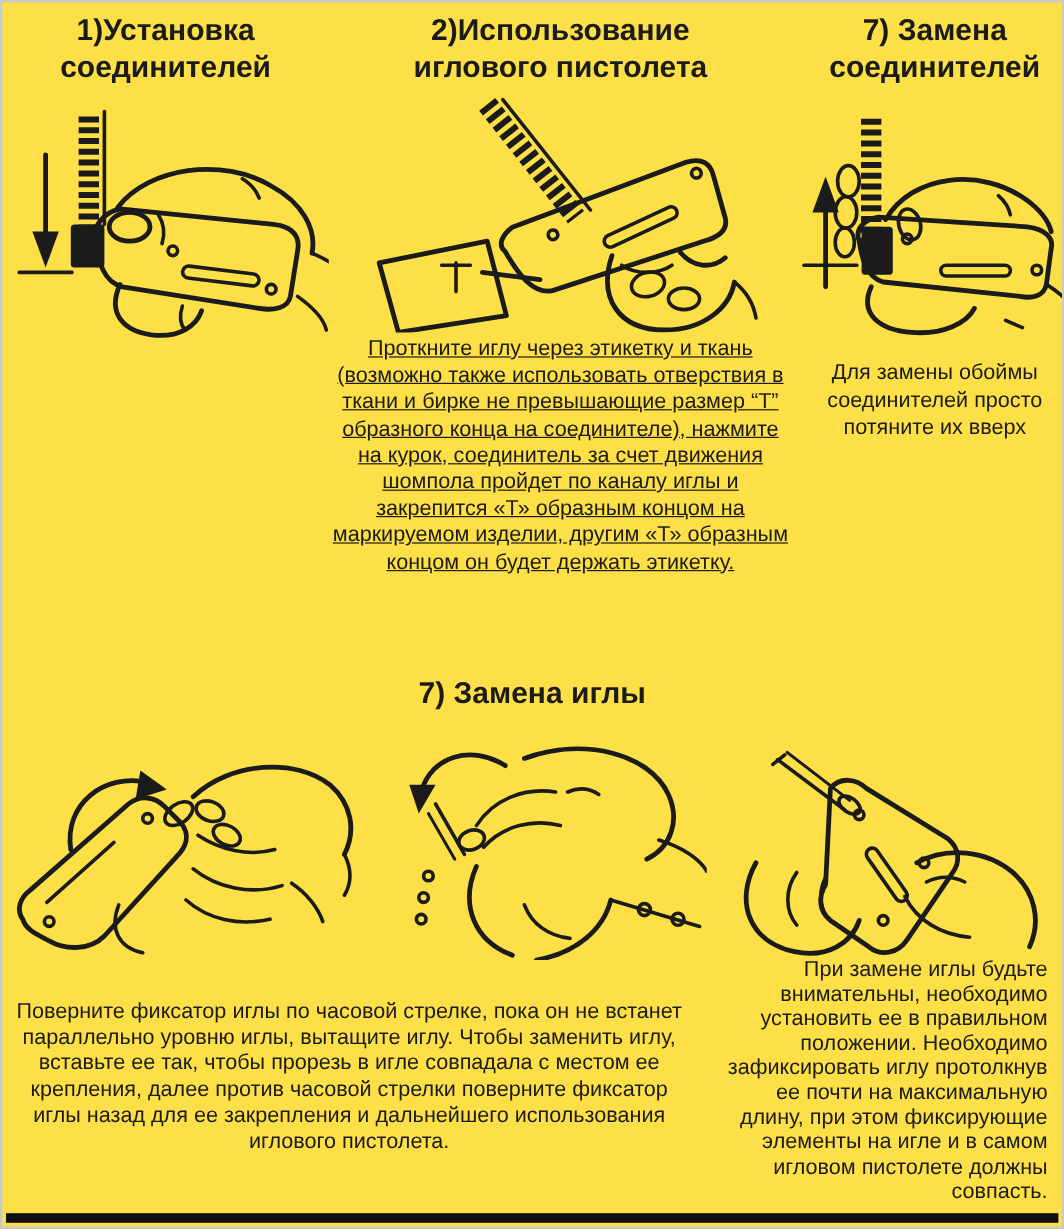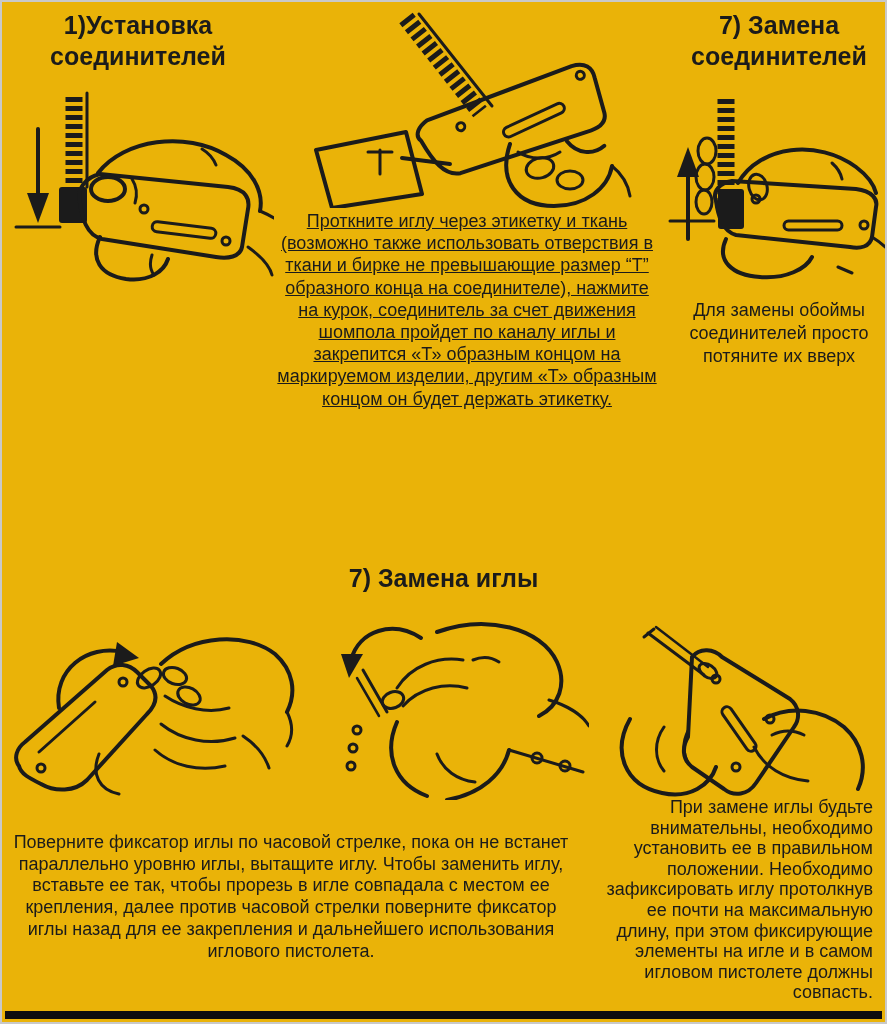--- a/index.html
+++ b/index.html
@@ -1,20 +1,20 @@
 <!DOCTYPE html>
 <html><head>
 <meta charset="utf-8">
 <style>
   html,body{margin:0;padding:0;background:#9a9a9a;}
   .page{
     position:relative;
     width:887px;height:1024px;
     box-sizing:border-box;
-    background:#eab308;
+    background:#fde047;
     border:2px solid #c9c9c9;
     font-family:"Liberation Sans", sans-serif;
     color:#1b1b1b;
     overflow:hidden;
   }
   .top-row{display:flex;height:556px;}
   .col{display:flex;flex-direction:column;align-items:center;box-sizing:border-box;}
   .col1{width:276px;}
   .col2{width:386px;}
   .col3{flex:1;}
@@ -98,20 +98,22 @@
               <path class="thin" d="M246 176 C260 186 268 196 270 204"></path>
               <path d="M98 166 C88 188 98 204 124 208 C148 211 162 200 166 188"></path>
               <path class="thin" d="M150 184 q-4 12 2 20"></path>
             </g>
           </g>
         </svg>
       </div>
     </section>
 
     <section class="col col2">
+      <h2 class="sec-title">2)Использование
+иглового пистолета</h2>
       <div class="fig">
         <svg width="330" height="206" viewBox="0 0 330 206">
           <g class="art">
             <g>
               <line class="comb" x1="104" y1="16" x2="178" y2="110"></line>
               <line class="thin" x1="117" y1="12" x2="190" y2="104"></line>
             </g>
             <g transform="rotate(-25 215 115)">
               <path d="M118 96 C114 88 122 82 132 80 L286 92 C300 94 304 102 302 112 L296 148 C294 158 284 160 272 158 L140 142 C124 138 120 118 118 96 Z"></path>
               <rect class="thin" x="196" y="120" width="66" height="10" rx="5"></rect>

